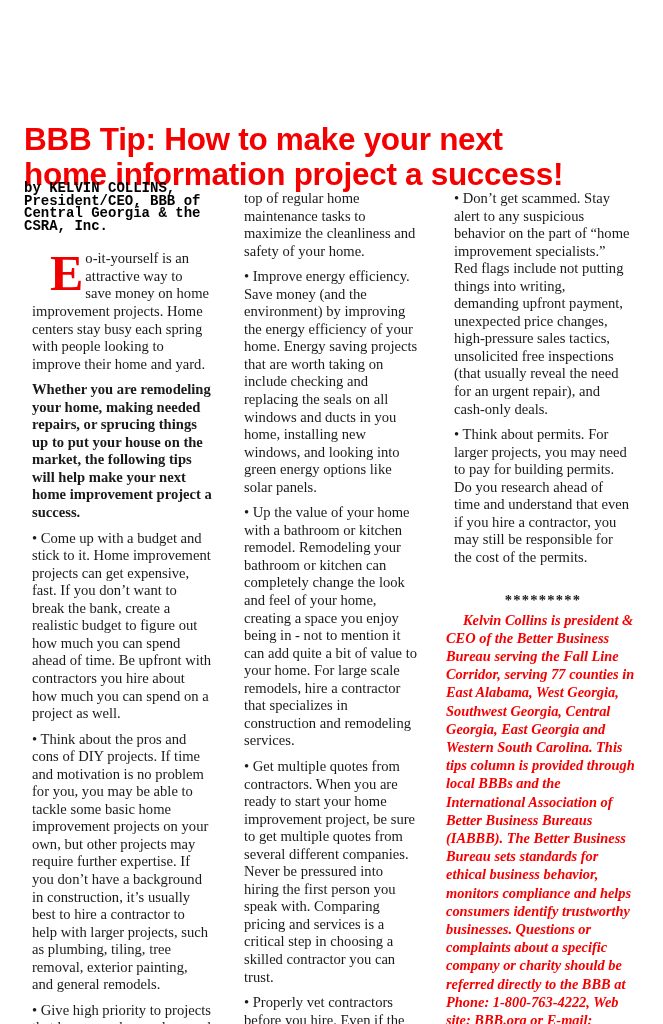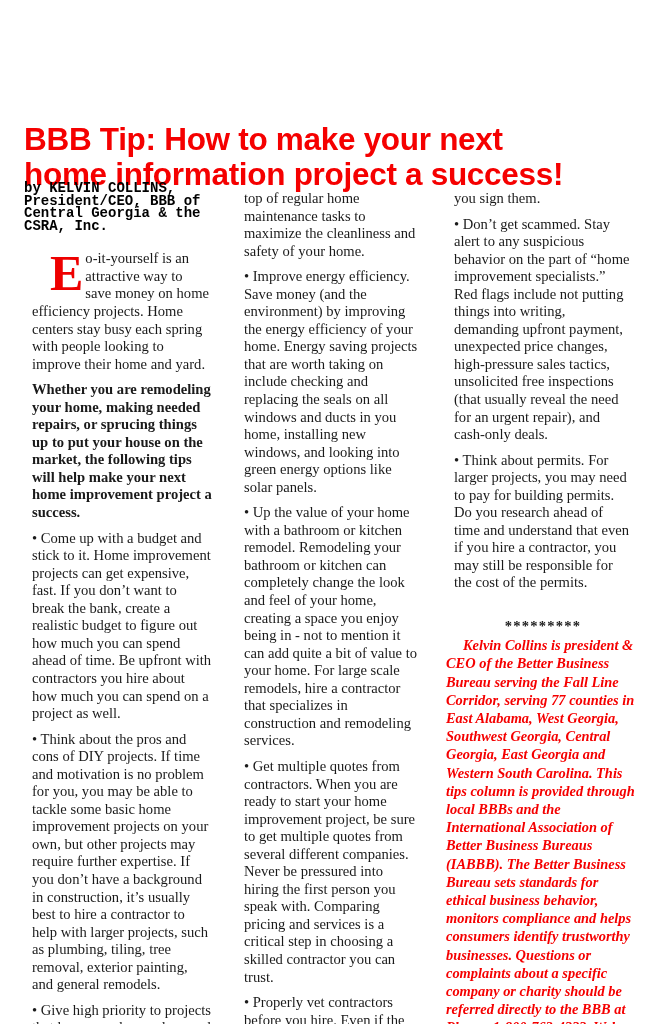--- a/index.html
+++ b/index.html
@@ -120,39 +120,38 @@
     <span class="hl-line">home information project a success!</span>
   </h1>
 
   <div class="col col-1">
     <div class="byline">
       <span>by KELVIN COLLINS, President/CEO, BBB of</span><br>
       <span>Central Georgia &amp; the CSRA, Inc.</span>
     </div>
 
     <p class="body dropcap-wrap">
-      <span class="dropcap">E</span><span class="lead-indent">o-it-yourself is an attractive way to save money on home efficiency projects. Home centers stay busy each spring with people looking to improve their home and yard.</span>
+      <span class="dropcap">E</span><span class="lead-indent">o-it-yourself is an attractive way to save money on home improvement projects. Home centers stay busy each spring with people looking to improve their home and yard.</span>
     </p>
 
     <p class="body indent">Whether you are remodeling your home, making needed repairs, or sprucing things up to put your house on the market,  the following tips will help make your next home improvement project a success.</p>
     <p class="body bullet-p">• Come up with a budget and stick to it.  Home improvement projects can get expensive, fast. If you don’t want to break the bank, create a realistic budget  to figure out how much you can spend ahead of time. Be upfront with contractors you hire about how much you can spend on a project as well.</p>
     <p class="body bullet-p">• Think about the pros and cons of DIY projects.  If time and motivation is no problem for you, you may be able to tackle some basic home improvement projects on your own, but other projects may require further expertise. If you don’t have a background in construction, it’s usually best to hire a contractor to help with larger projects, such as plumbing, tiling, tree removal, exterior painting, and general remodels.</p>
     <p class="body bullet-p">• Give high priority to projects that keep your home clean and safe.  If your home is in need of repairs, take care of those projects first. For example, fix that leaky roof before you give your home’s walls a fresh coat of paint. In addition, don’t forget to stay on</p>
   </div>
 
   <div class="col col-2">
     <p class="body">top of  regular home maintenance tasks to maximize the cleanliness and safety of your home.</p>
     <p class="body bullet-p">• Improve energy efficiency.  Save money (and the environment) by improving the energy efficiency of your home. Energy saving projects that are worth taking on include checking and replacing the seals on all windows and ducts in you home, installing new windows, and looking into green energy options like solar panels.</p>
     <p class="body bullet-p">• Up the value of your home with a bathroom or kitchen remodel.  Remodeling your bathroom or kitchen can completely change the look and feel of your home, creating a space you enjoy being in - not to mention it can add quite a bit of value to your home. For large scale remodels, hire a contractor that specializes in construction and remodeling services.</p>
     <p class="body bullet-p">• Get multiple quotes from contractors.  When you are ready to start your home improvement project, be sure to get multiple quotes from several different companies. Never be pressured into hiring the first person you speak with. Comparing pricing and services is a critical step in choosing a skilled contractor you can trust.</p>
     <p class="body bullet-p">• Properly vet contractors before you hire.  Even if the price is right, don’t hire a contractor before doing some research. Ask the contractor to provide references. Look up their name or company name online and pay close attention to any reviews or complaints from previous customers. Verify that the contractor is licensed and insured and get an estimate and contract in writing. Read contracts carefully before</p>
   </div>
 
   <div class="col col-3">
-    <p class="body">you sign them.</p>
     <p class="body bullet-p">• Don’t get scammed.  Stay alert to any suspicious behavior on the part of “home improvement specialists.” Red flags include not putting things into writing, demanding upfront payment, unexpected price changes, high-pressure sales tactics, unsolicited free inspections (that usually reveal the need for an urgent repair), and cash-only deals.</p>
     <p class="body bullet-p">• Think about permits.  For larger projects, you may need to pay for building permits. Do you research ahead of time and understand that even if you hire a contractor, you may still be responsible for the cost of the permits.</p>
     <div class="spacer-line"></div>
     <div class="stars">*********</div>
     <p class="bio">Kelvin Collins is president &amp; CEO of the Better Business Bureau serving the Fall Line Corridor, serving 77 counties in East Alabama, West Georgia, Southwest Georgia, Central Georgia, East Georgia and Western South Carolina. This tips column is provided through local BBBs and the International Association of Better Business Bureaus (IABBB). The Better Business Bureau  sets standards for ethical business behavior, monitors compliance and helps consumers identify trustworthy businesses. Questions or complaints about a specific company or charity should be referred directly to the BBB at Phone: 1-800-763-4222, Web site: BBB.org or E-mail: info@centralgeorgia.bbb.org.</p>
 
   </div>
 
 </div>
 

